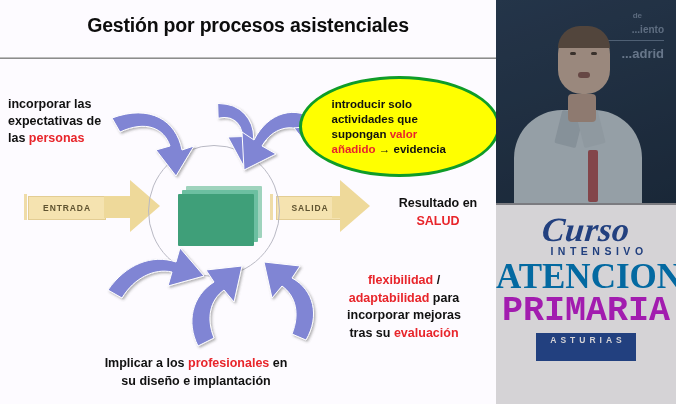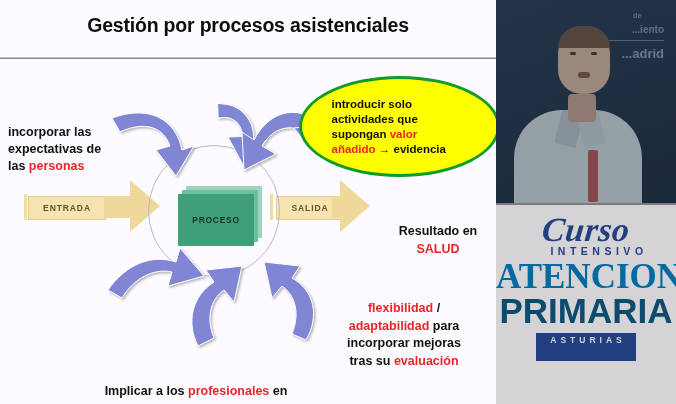--- a/index.html
+++ b/index.html
@@ -91,21 +91,20 @@
     width:152px;
     margin-left:16px;
   }
   .red{color:#e8252b;}
 
   
   .note{
     position:absolute;
     font-size:12.5px;font-weight:bold;color:#111111;
     line-height:17px;
-    margin-top:28px;
   }
   #note-expectativas{left:8px;top:96px;width:140px;text-align:left;}
   #note-continuidad{left:4px;top:258px;width:130px;text-align:left;}
   #note-resultado{left:384px;top:194px;width:108px;text-align:center;line-height:18px;}
   #note-flexibilidad{left:320px;top:272px;width:168px;text-align:center;line-height:17.5px;font-size:12.5px;}
   #note-implicar{left:78px;top:355px;width:236px;text-align:center;line-height:17.5px;}
 
   
   .video{
     position:absolute;left:496px;top:0;width:180px;height:205px;
@@ -174,23 +173,23 @@
   .lg-intensivo{
     font-size:10.5px;font-weight:bold;letter-spacing:4.5px;
     margin-top:-2px;margin-left:26px;color:#22407f;
   }
   .lg-atencion{
     font-family:"Liberation Serif",serif;
     font-weight:bold;font-size:35px;line-height:34px;
     letter-spacing:0px;color:#0369a1;margin-top:3px;
   }
   .lg-primaria{
-    font-family:Liberation Sans, sans-serif;
+    font-family:Liberation Mono, monospace;
     font-weight:bold;font-size:35px;line-height:34px;
-    letter-spacing:0px;color:#0c4a6e;
+    letter-spacing:0px;color:#a21caf;
   }
   .lg-asturias{
     display:inline-block;margin-top:5px;
     background:#22407f;color:#d5d3d6;
     font-size:8.5px;font-weight:bold;letter-spacing:4px;
     padding:2px 10px 16px 14px;
   }
   .panel-divider{
     position:absolute;left:496px;top:203px;width:180px;height:3px;
     background:#7b7b80;
@@ -214,21 +213,20 @@
     <div class="tick" style="left:270px;top:194px;height:26px;"></div>
     <div class="lbl-box" id="salida-label">SALIDA</div>
     <div class="arrow-body" style="left:332px;top:196px;width:18px;"></div>
     <div class="arrow-head" id="salida-head"></div>
 
     <div class="cycle-circle"></div>
 
     <div class="doc" id="doc3"></div>
     <div class="doc" id="doc2"></div>
     <div class="doc" id="doc1"></div>
-    <div id="doc-label">PROCESO</div>
 
     <svg id="arrows" viewBox="0 0 496 404">
       <defs>
         <filter id="sh" x="-30%" y="-30%" width="170%" height="170%">
           <feDropShadow dx="1.5" dy="1.5" stdDeviation="1" flood-color="#555" flood-opacity="0.45"></feDropShadow>
         </filter>
       </defs>
       <g fill="#8085d4" stroke="#ffffff" stroke-width="1" filter="url(#sh)">
 
         <path d="M112 118 C 150 104, 176 120, 182 150 L 194 146 L 176 176 L 156 150 L 170 146 C 164 128, 146 120, 120 132 Z"></path>
@@ -272,20 +270,21 @@
 
     <div class="note" id="note-flexibilidad">
       <span class="red">flexibilidad</span><span> /</span><br>
       <span class="red">adaptabilidad</span><span> para</span><br>
       <span>incorporar mejoras</span><br>
       <span>tras su </span><span class="red">evaluación</span>
     </div>
 
     <div class="note" id="note-implicar">
       <span>Implicar a los </span><span class="red">profesionales</span><span> en</span><br>
+      <span>su diseño e implantación</span>
     </div>
 
   </div>
 
   <div class="video">
     <div class="vid-backdrop"></div>
     <div class="vid-bd-text" id="bd-de">de</div>
     <div class="vid-bd-text" id="bd-iento">...iento</div>
     <div id="bd-rule"></div>
     <div class="vid-bd-text" id="bd-madrid">...adrid</div>

